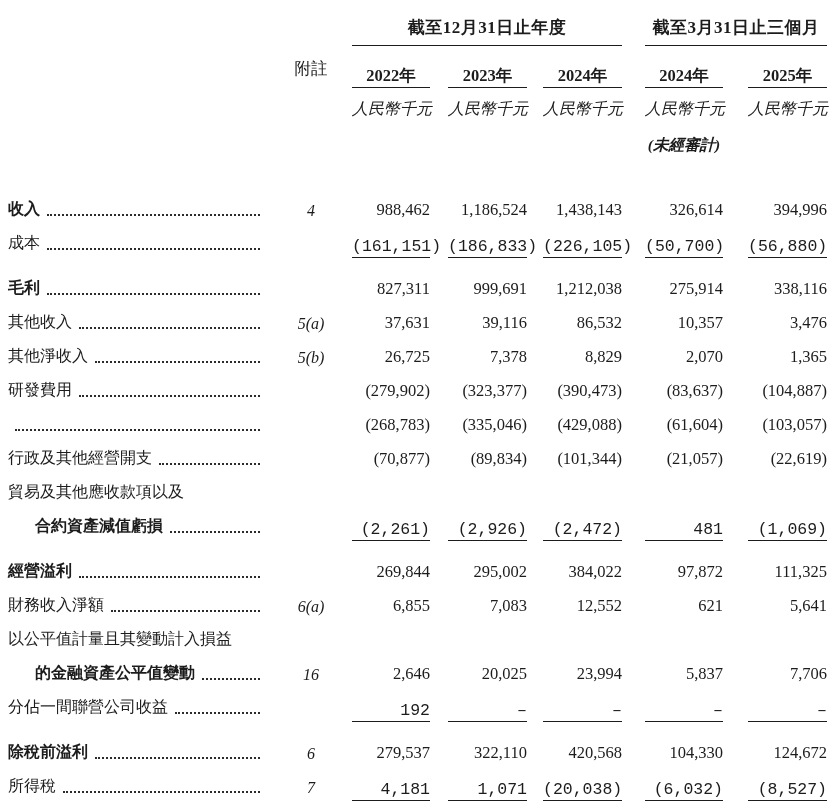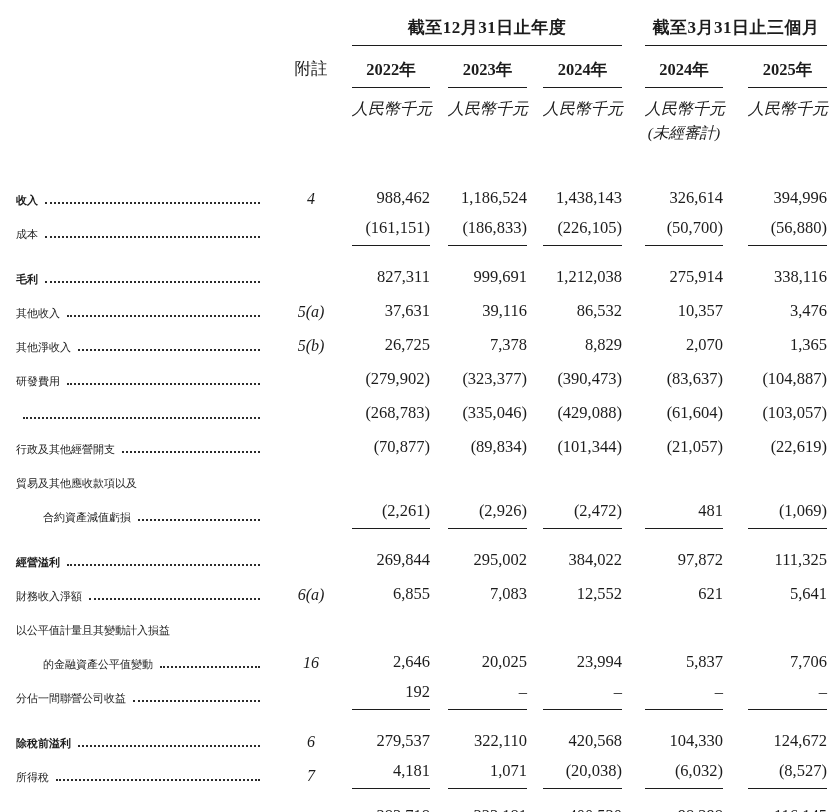--- a/index.html
+++ b/index.html
@@ -24,49 +24,49 @@
   .hdr-groups .group{
     text-align:center;font-weight:bold;font-size:17px;letter-spacing:.5px;
     padding-bottom:6px;border-bottom:1.5px solid #1c1c1c;white-space:nowrap;
   }
   .hdr-years{margin-top:12px;align-items:end;}
   .hdr-years .note-head{
     grid-column:2;text-align:center;font-size:16.5px;padding-bottom:8px;white-space:nowrap;
   }
   .hdr-years .year{
     text-align:center;font-weight:bold;font-size:16.5px;
-    padding-bottom:6px;border-bottom:1.4px solid #1c1c1c;white-space:nowrap;
+    border-bottom:1.4px solid #1c1c1c;white-space:nowrap;
   }
   .hdr-units{margin-top:11px;}
   .hdr-units .unit{text-align:left;font-style:italic;font-size:16px;white-space:nowrap;}
-  .hdr-subnote{margin-top:3px;}
+  .hdr-subnote{margin-top:15px;font-weight:bold;}
   .hdr-subnote .subnote{text-align:center;font-style:italic;font-size:15.5px;white-space:nowrap;}
 
   
   #body{margin-top:34px;}
   .row{height:34px;align-items:end;}
   .row.gap{margin-top:11px;}
   .label-cell{
     grid-column:1;display:flex;align-items:baseline;
-    font-size:11px;padding-bottom:4px;white-space:nowrap;min-width:0;margin-left:8px;
+    font-size:16px;padding-bottom:4px;white-space:nowrap;min-width:0;
   }
   .label-cell.bold .label-text{font-weight:bold;}
-  .label-cell.indent{padding-left:27px;}
+  .label-cell.indent{padding-left:27px;font-weight:bold;}
   .leader{
     flex:1 1 auto;min-width:0;align-self:flex-end;
     border-bottom:2.5px dotted #2b2b2b;margin:0 10px 4px 7px;
   }
   .note-cell{
     grid-column:2;text-align:center;font-style:italic;font-size:16px;
     padding-bottom:4px;white-space:nowrap;
   }
   .val{
     text-align:right;font-size:16.5px;padding-bottom:4px;white-space:nowrap;
   }
-  .val.rule-s{border-bottom:1.4px solid #1c1c1c;padding-bottom:7px;}
+  .val.rule-s{border-bottom:1.4px solid #1c1c1c;padding-bottom:1px;font-family:Liberation Mono, monospace;}
   .val.rule-d{border-bottom:5px double #1c1c1c;padding-bottom:3px;}
 </style>
 </head>
 <body>
 
 <div class="page">
 
   <div class="grid hdr-groups">
     <div class="group gspan1">截至12月31日止年度</div>
     <div class="group gspan2">截至3月31日止三個月</div>

